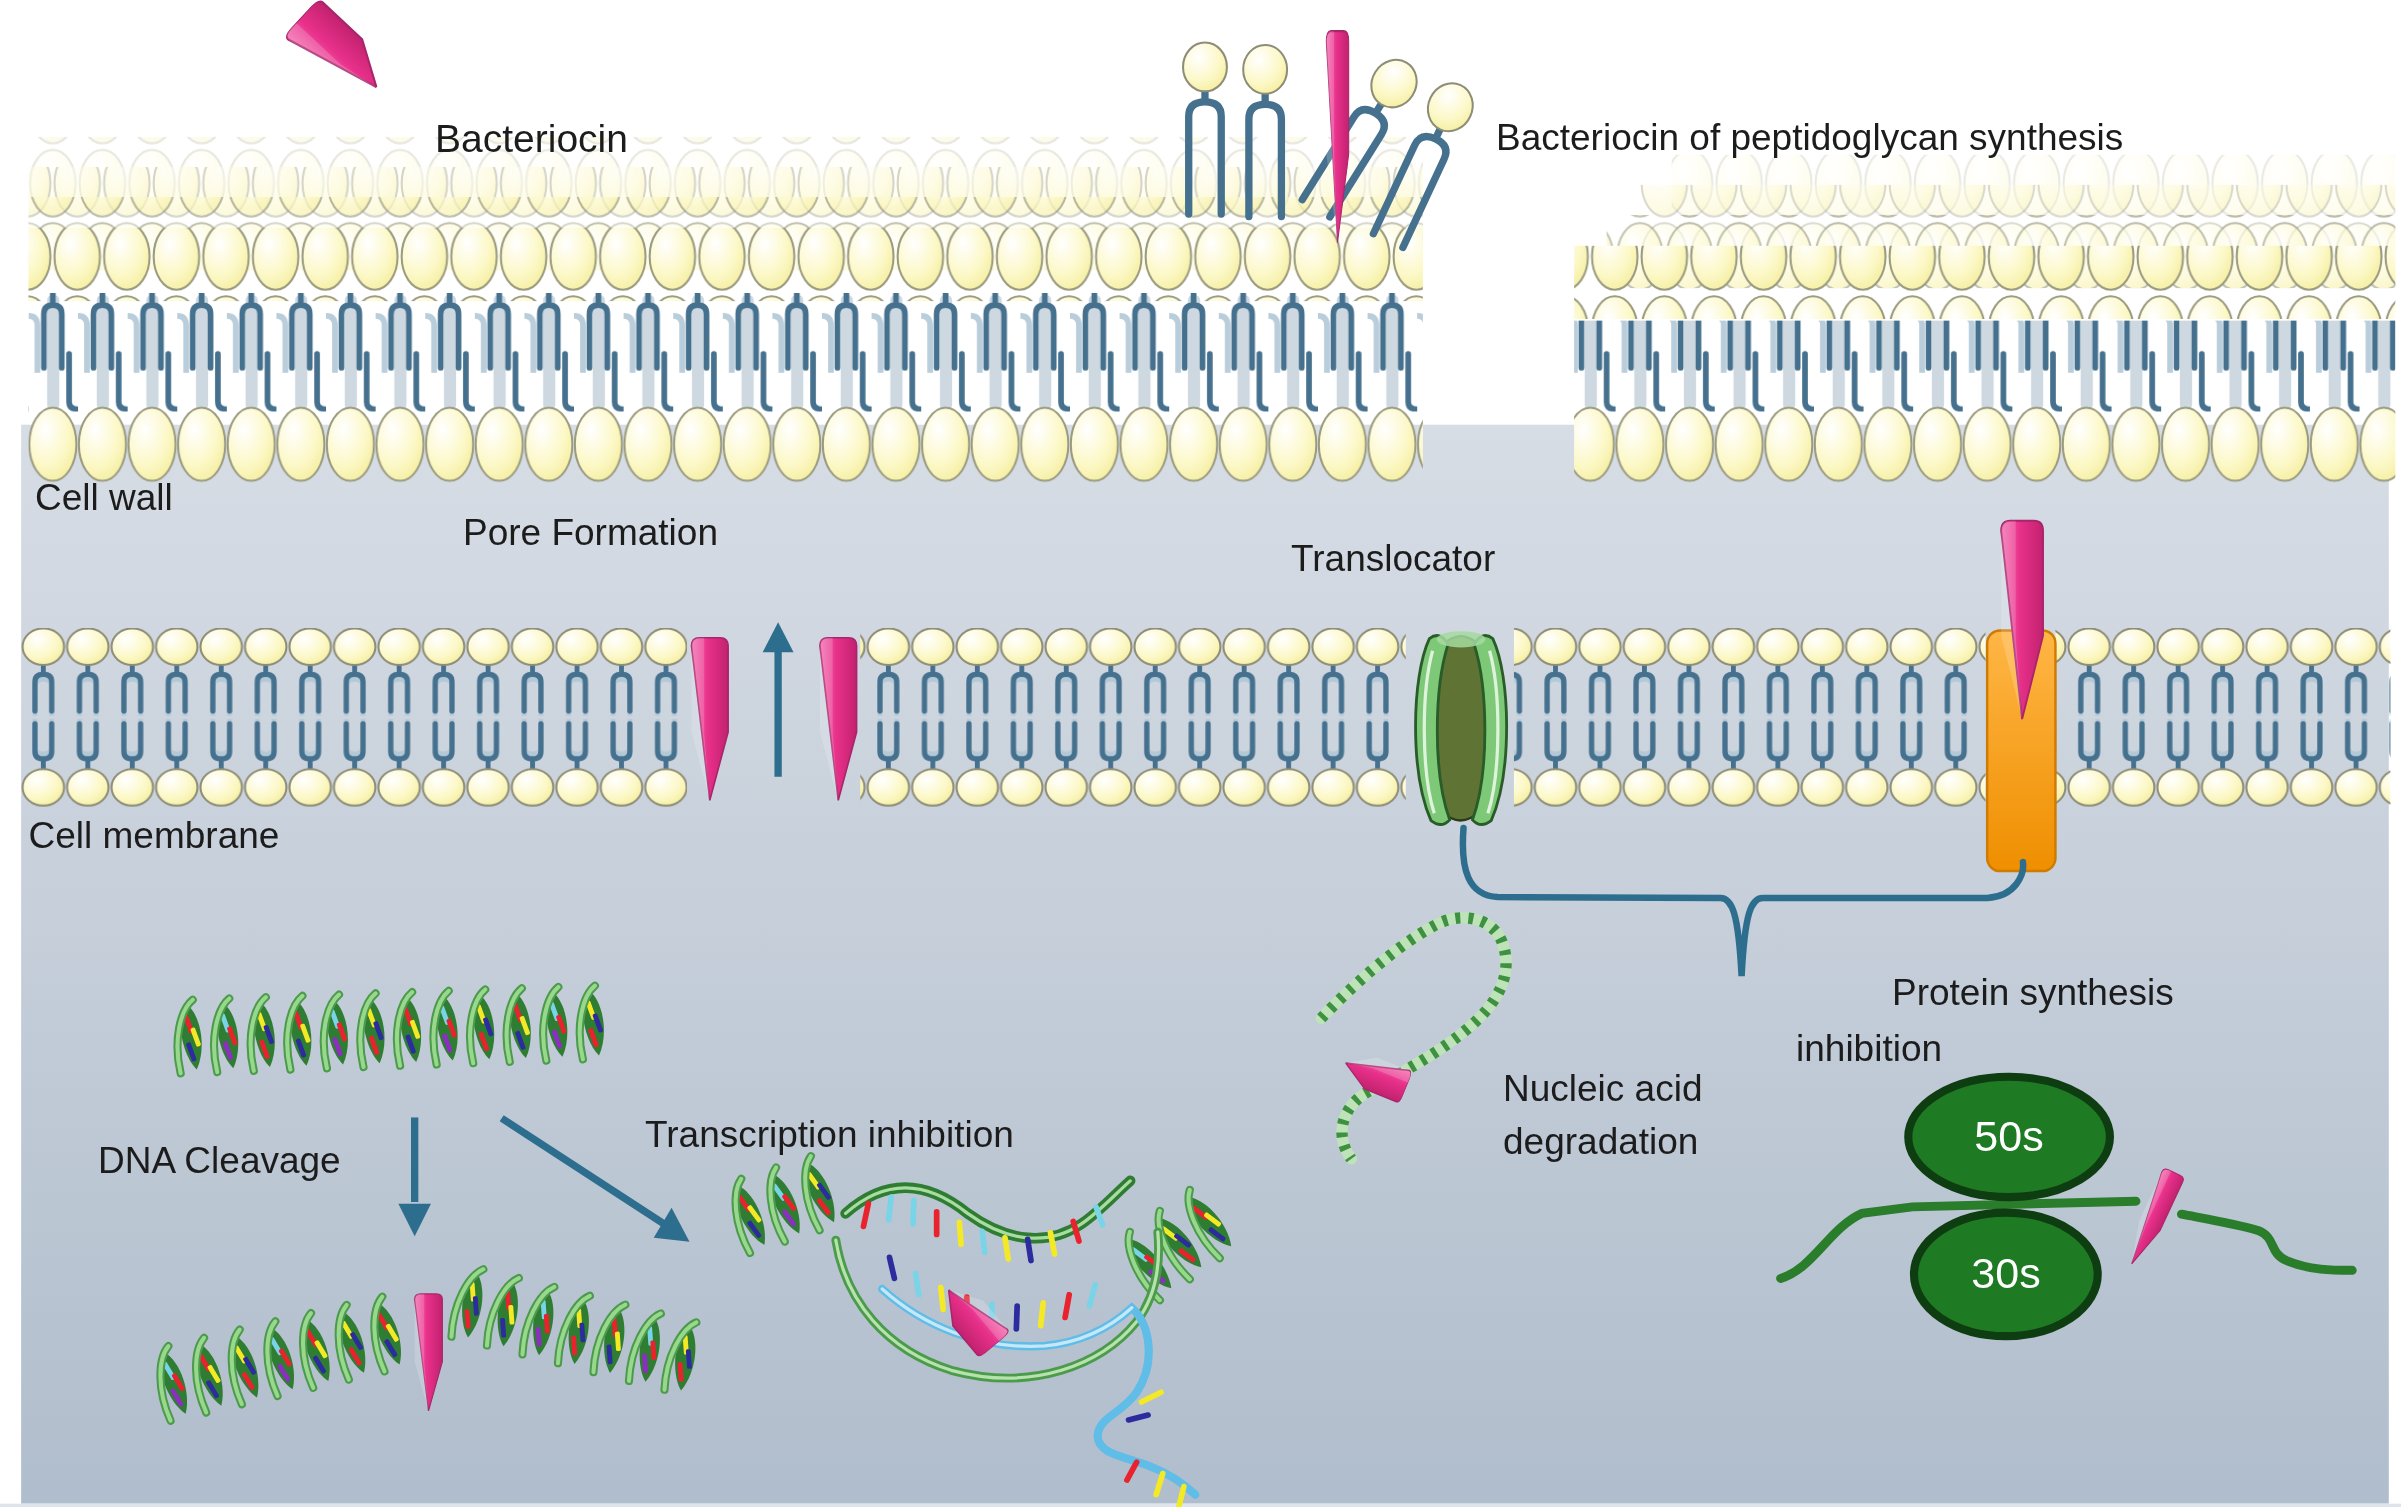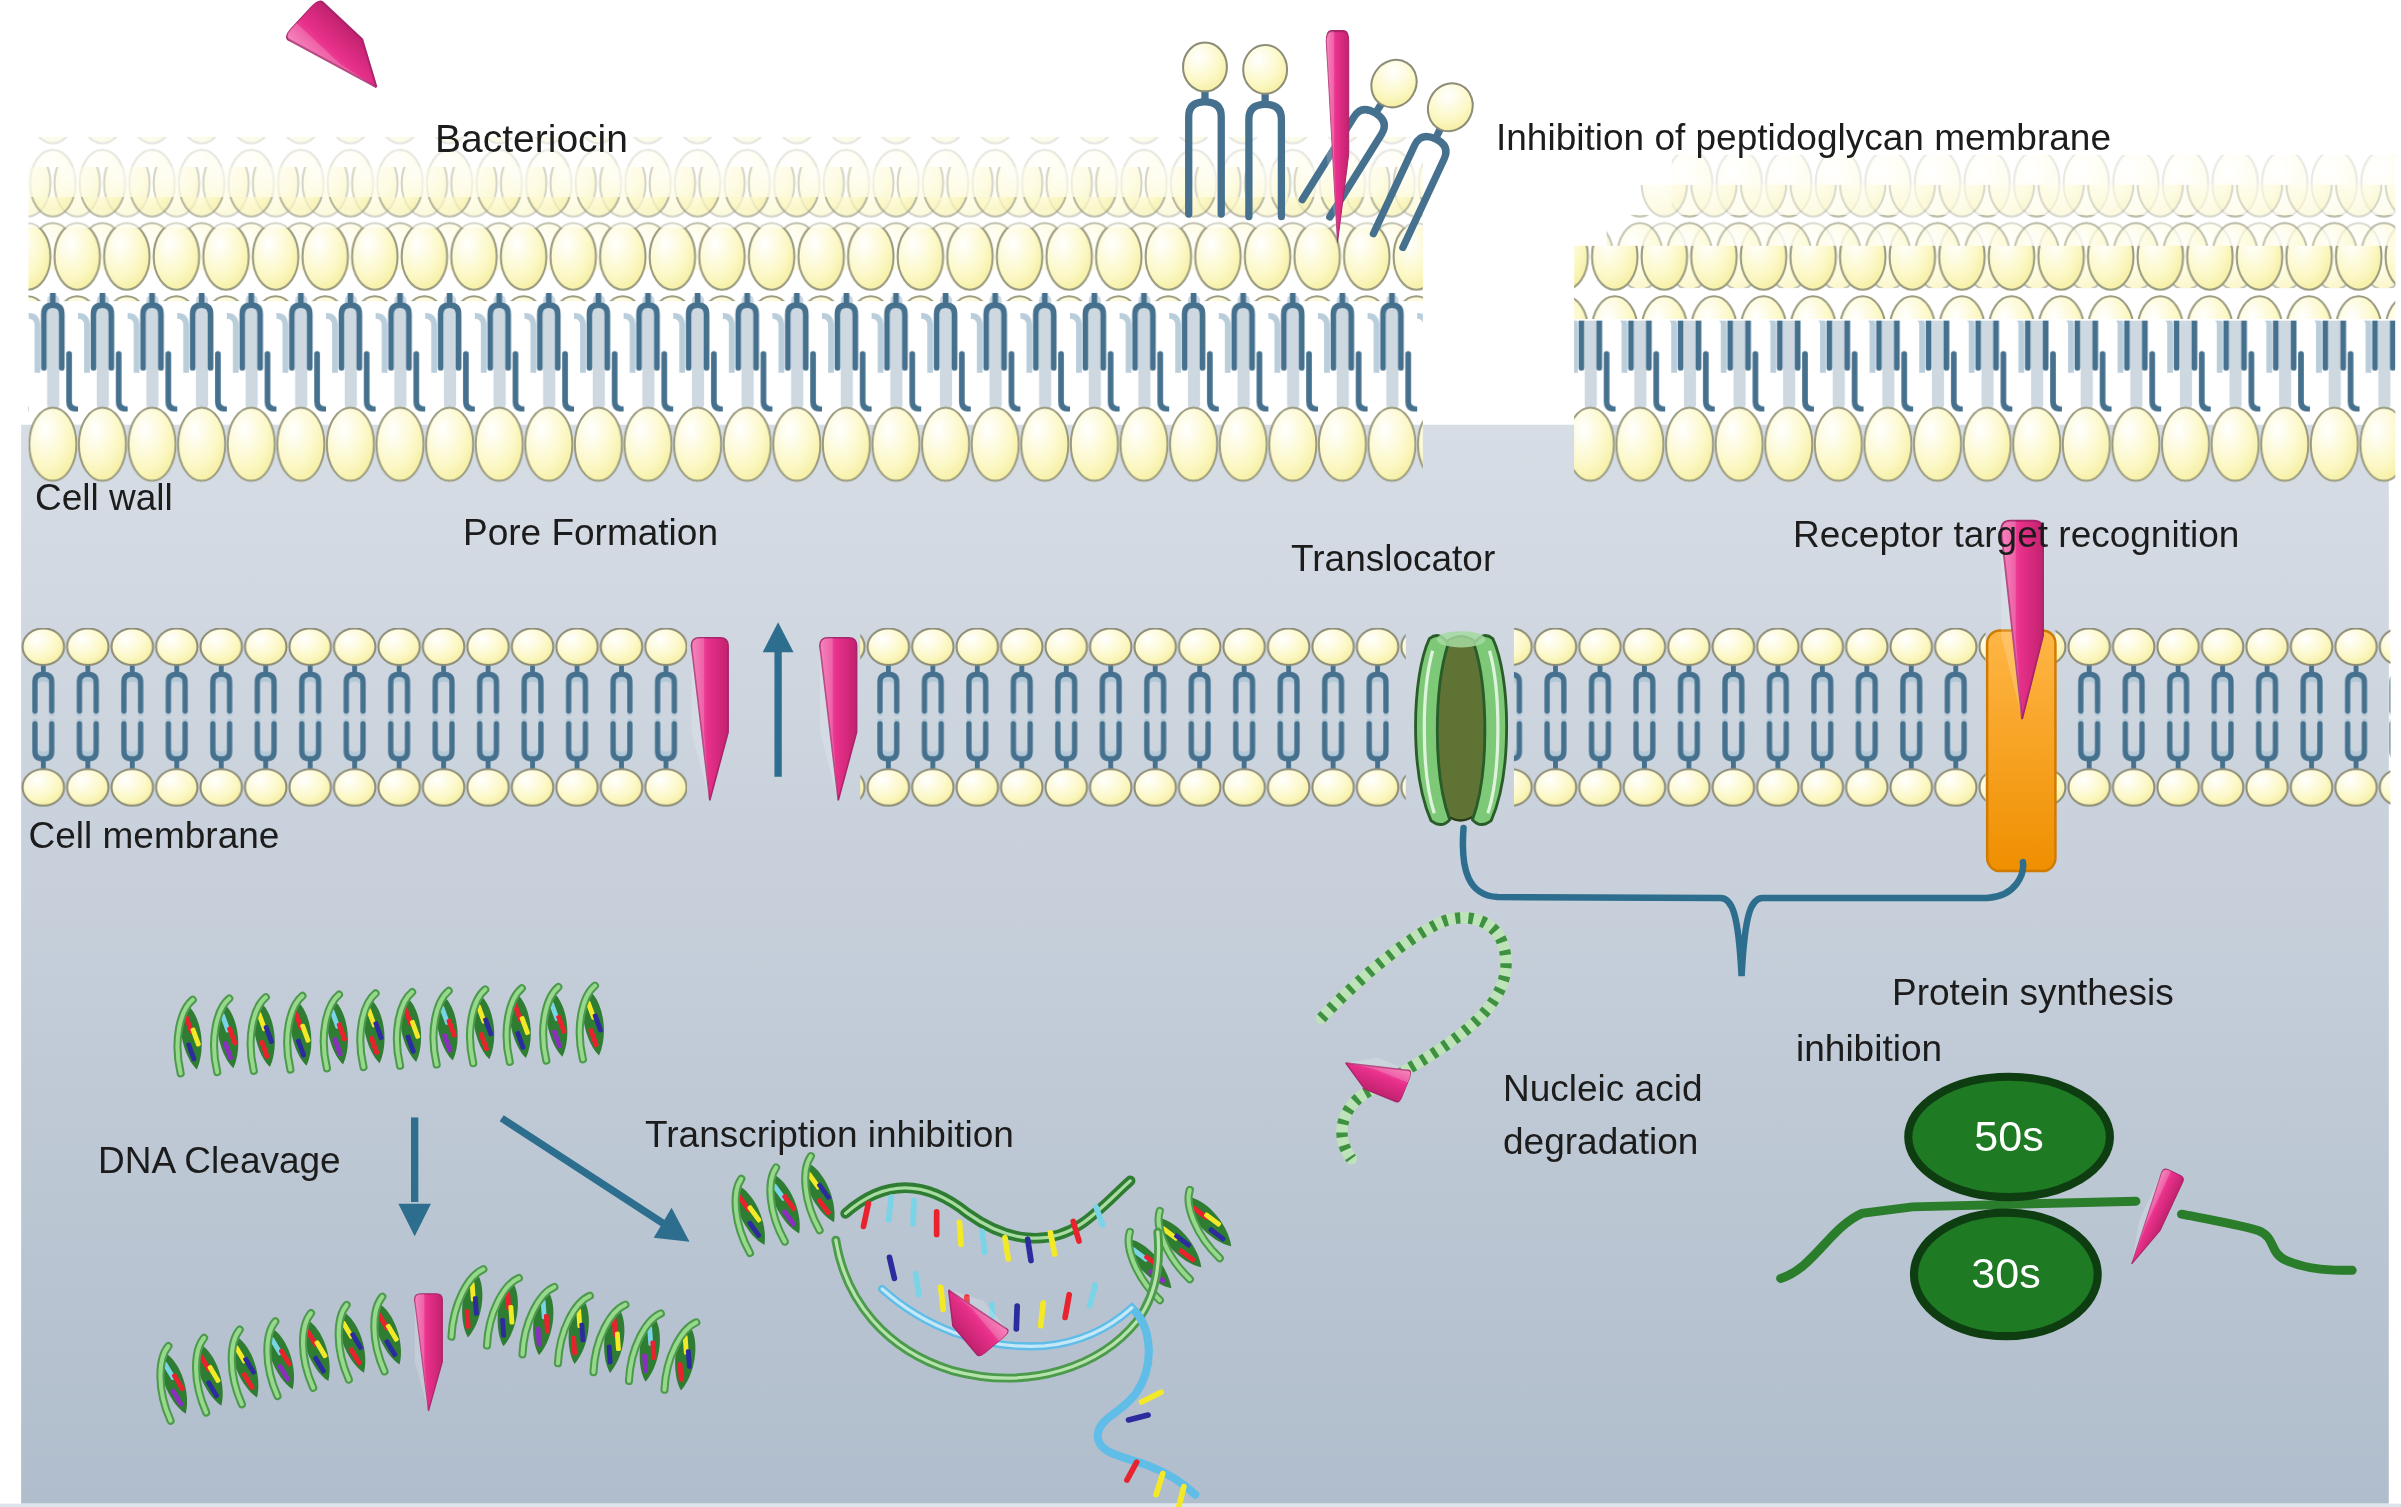--- a/index.html
+++ b/index.html
@@ -266,25 +266,24 @@
   <g>
     <path d="M2190,1572 C2230,1560 2250,1510 2290,1492 L2352,1484 L2627,1477" fill="none" stroke="#2a7d2a" stroke-width="11" stroke-linecap="round"></path>
     <path d="M2683,1493 C2720,1500 2750,1505 2777,1513 C2800,1522 2790,1540 2812,1550 C2840,1562 2870,1562 2893,1562" fill="none" stroke="#2a7d2a" stroke-width="11" stroke-linecap="round"></path>
   </g>
   <ellipse cx="2471" cy="1398" rx="124" ry="74" fill="#1f7a24" stroke="#0d3d10" stroke-width="10"></ellipse>
   <ellipse cx="2467" cy="1567" rx="113" ry="76" fill="#1f7a24" stroke="#0d3d10" stroke-width="10"></ellipse>
   <use href="#dart" transform="translate(2648,1498) rotate(25) scale(0.62,0.62) translate(-29,-102)"></use>
 </svg>
 
 <div class="lbl" style="left:435px;top:114px;font-size:39px">Bacteriocin</div>
-<div class="lbl" style="left:1496px;top:114px">Inhibition of peptidoglycan membrane</div>
+<div class="lbl" style="left:1496px;top:114px">Bacteriocin of peptidoglycan synthesis</div>
 <div class="lbl" style="left:35px;top:474px">Cell wall</div>
 <div class="lbl" style="left:463px;top:509px">Pore Formation</div>
 <div class="lbl" style="left:1291px;top:535px">Translocator</div>
-<div class="lbl" style="left:1793px;top:511px">Receptor target recognition</div>
 <div class="lbl" style="left:28.5px;top:812px">Cell membrane</div>
 <div class="lbl" style="left:98px;top:1137px">DNA Cleavage</div>
 <div class="lbl" style="left:645px;top:1111px">Transcription inhibition</div>
 <div class="lbl" style="left:1503px;top:1065px">Nucleic acid</div>
 <div class="lbl" style="left:1503px;top:1118px">degradation</div>
 <div class="lbl" style="left:1892px;top:969px">Protein synthesis</div>
 <div class="lbl" style="left:1796px;top:1025px">inhibition</div>
 <div class="lbl white" style="left:2009px;top:1137px">50s</div>
 <div class="lbl white" style="left:2006px;top:1274px">30s</div>
 

